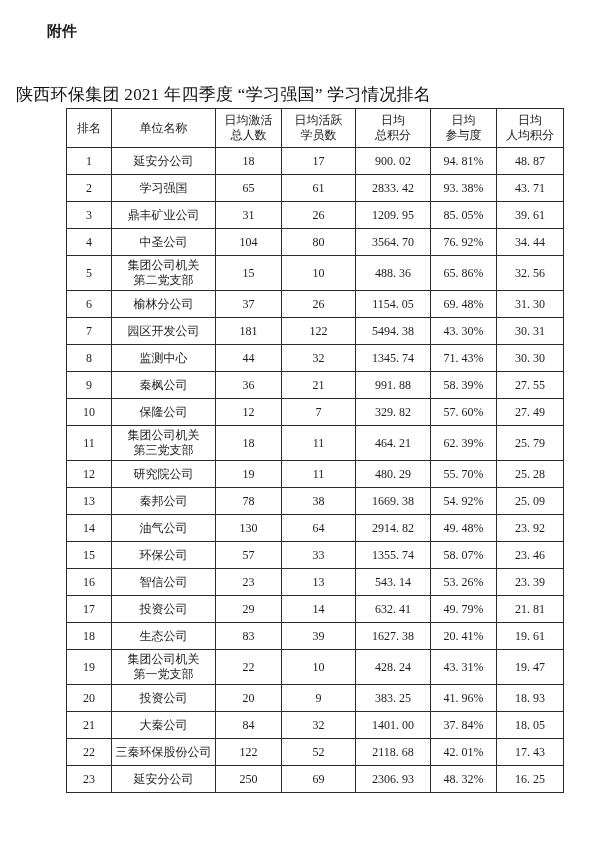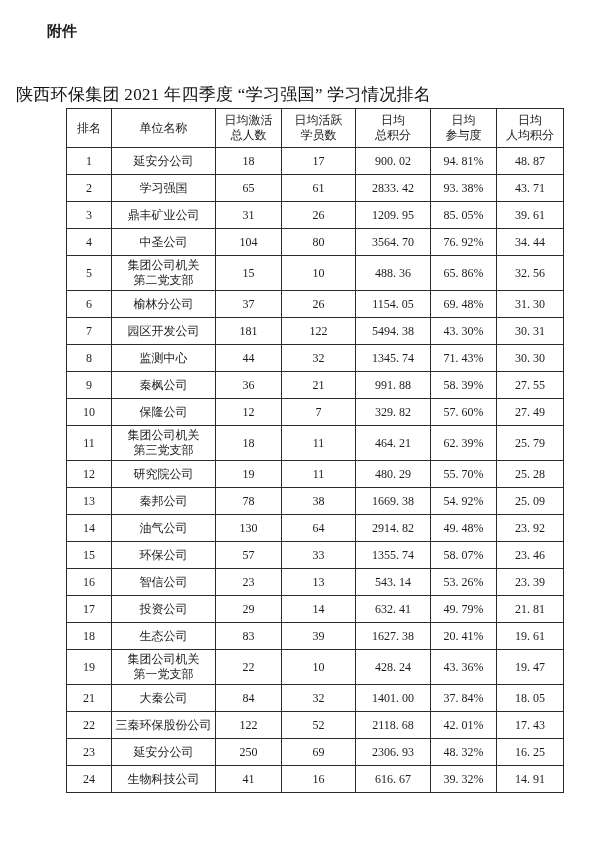--- a/index.html
+++ b/index.html
@@ -270,22 +270,31 @@
           <td>20. 41%</td>
           <td>19. 61</td>
         </tr>
         <tr>
           <td>19</td>
           <td>集团公司机关
 第一党支部</td>
           <td>22</td>
           <td>10</td>
           <td>428. 24</td>
-          <td>43. 36%</td>
+          <td>43. 31%</td>
           <td>19. 47</td>
+        </tr>
+        <tr>
+          <td>20</td>
+          <td>投资公司</td>
+          <td>20</td>
+          <td>9</td>
+          <td>383. 25</td>
+          <td>41. 96%</td>
+          <td>18. 93</td>
         </tr>
         <tr>
           <td>21</td>
           <td>大秦公司</td>
           <td>84</td>
           <td>32</td>
           <td>1401. 00</td>
           <td>37. 84%</td>
           <td>18. 05</td>
         </tr>
@@ -300,24 +309,15 @@
         </tr>
         <tr>
           <td>23</td>
           <td>延安分公司</td>
           <td>250</td>
           <td>69</td>
           <td>2306. 93</td>
           <td>48. 32%</td>
           <td>16. 25</td>
         </tr>
-        <tr>
-          <td>24</td>
-          <td>生物科技公司</td>
-          <td>41</td>
-          <td>16</td>
-          <td>616. 67</td>
-          <td>39. 32%</td>
-          <td>14. 91</td>
-        </tr>
       </tbody>
   </table>
 </div>
 
 </body></html>

